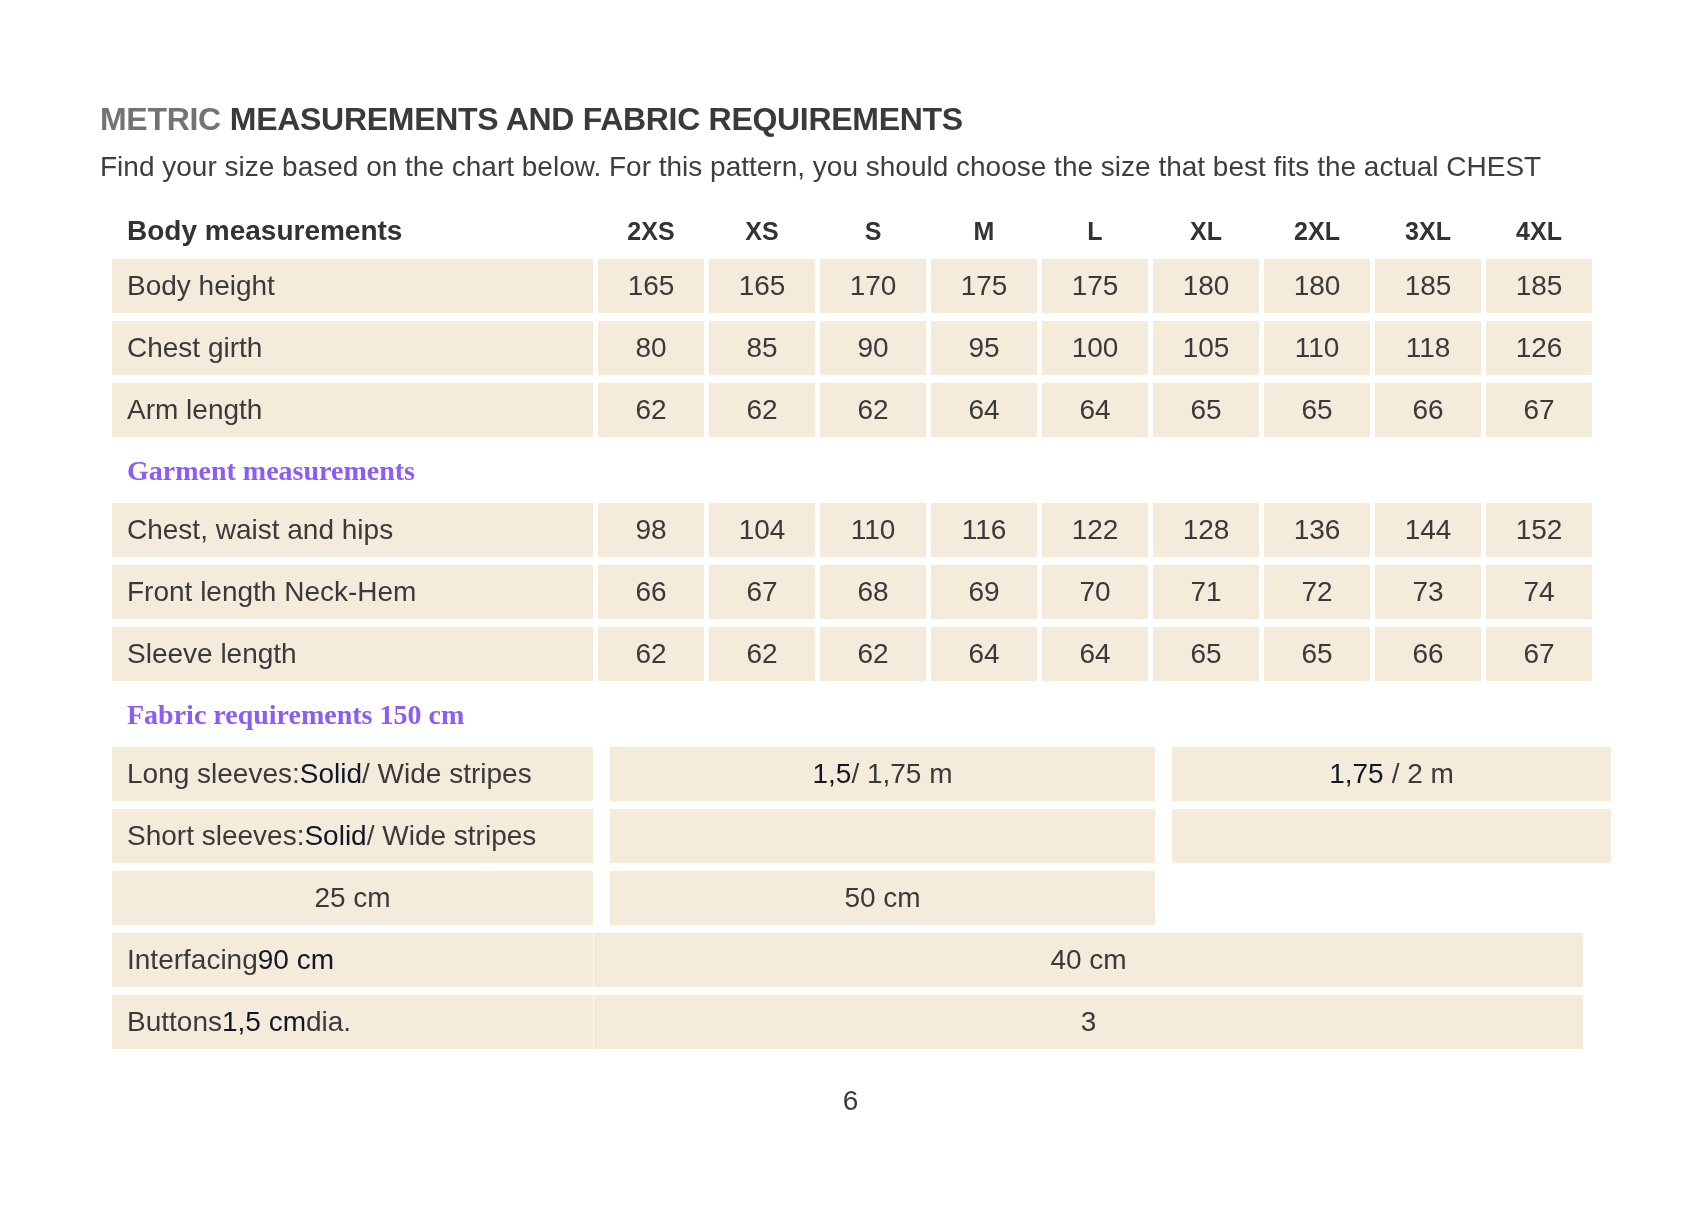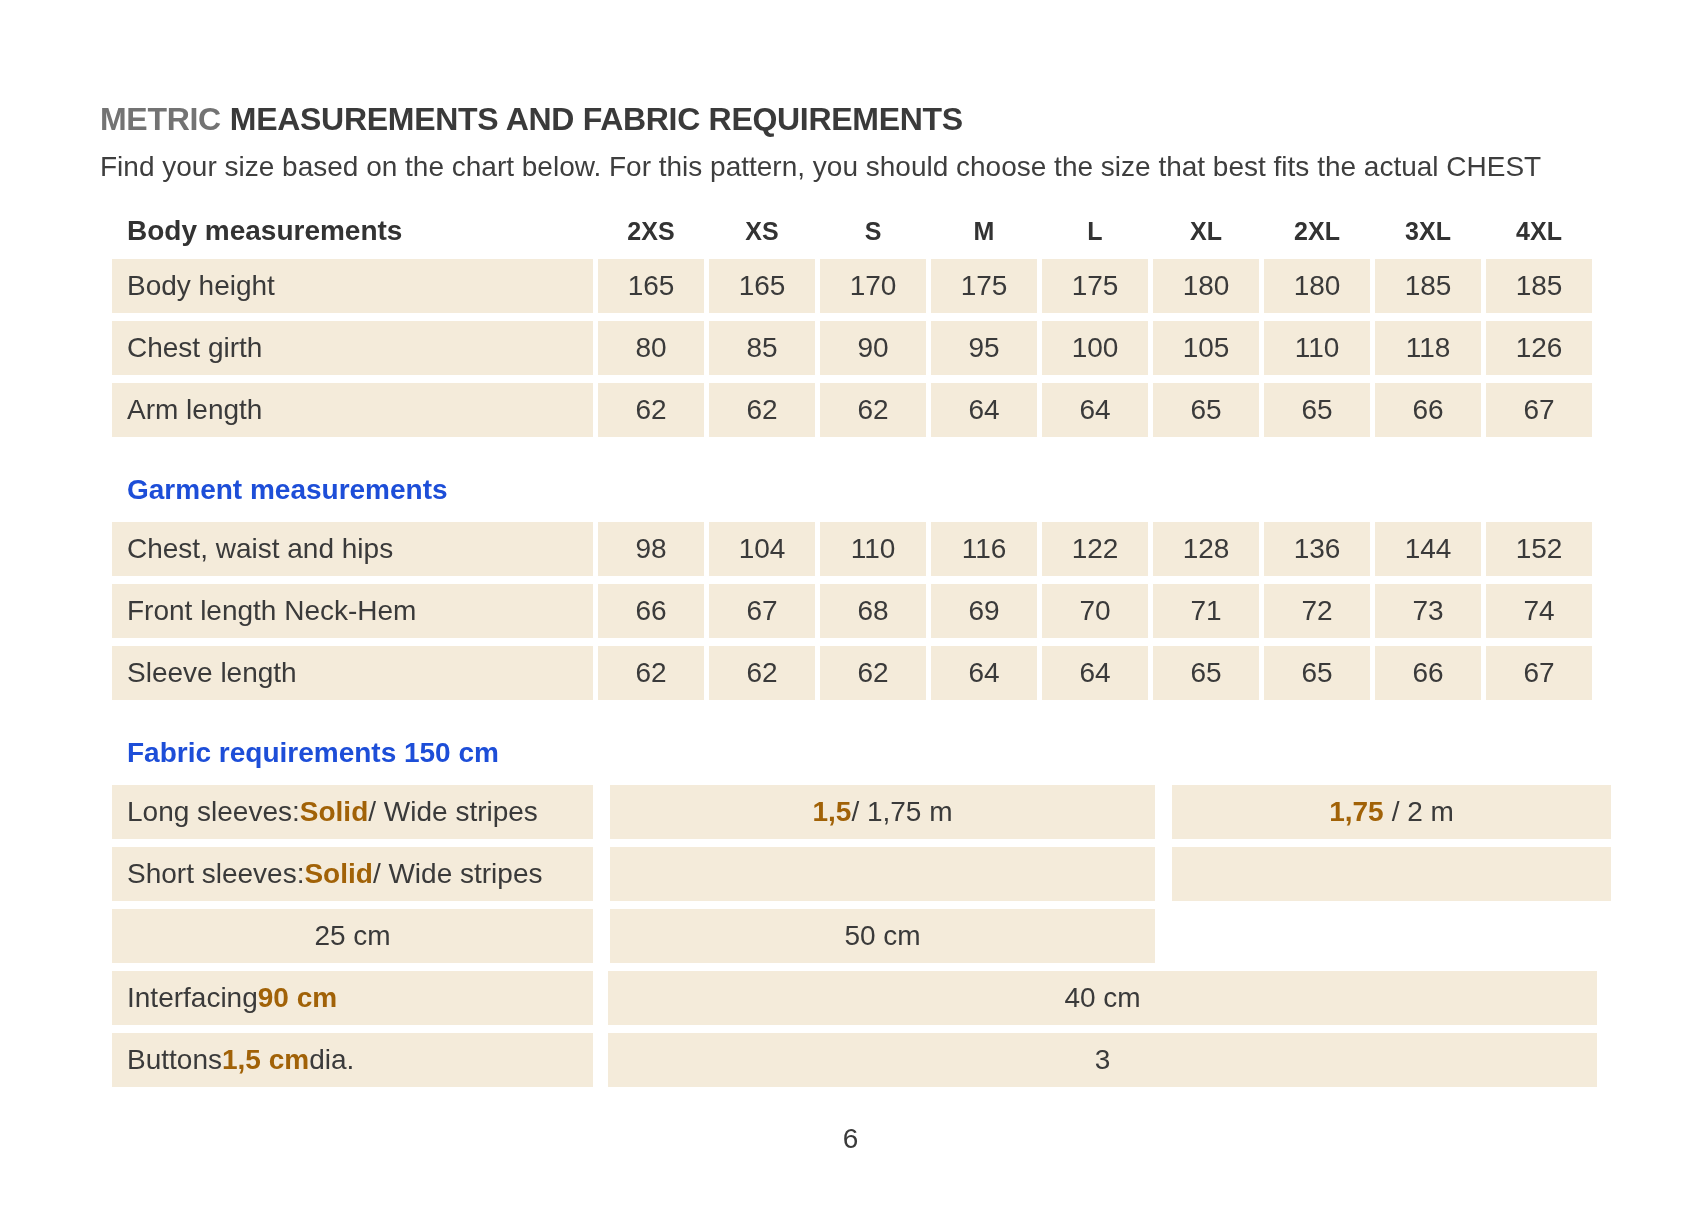--- a/index.html
+++ b/index.html
@@ -24,44 +24,44 @@
   }
 
   .table-wrap { margin-left: 112px; margin-top: 24px; width: 1480px; }
 
   .grid {
     display: grid;
     grid-template-columns: 481px repeat(9, 106px);
     column-gap: 5px; row-gap: 8px;
   }
   .grid.merged { grid-template-columns: 481px 545px 439px; column-gap: 17px; }
-  .grid.fullspan { grid-template-columns: 481px 989px; column-gap: 15px; }
+  .grid.fullspan { grid-template-columns: 481px 989px; column-gap: 1px; }
 
   .hdr-row { margin-top: 8px; }
   .hdr-cell {
     height: 44px; display: flex; align-items: center; justify-content: center;
     font-size: 25px; font-weight: 700; color: #333333; background: transparent;
   }
   .hdr-cell.corner { justify-content: flex-start; padding-left: 15px; font-size: 28px; }
 
   .sec { margin-top: 6px; }
   .sec2 { margin-top: 18px; }
 
   .cell {
     background: #f4ebda; height: 54px;
     display: flex; align-items: center; justify-content: center;
     font-size: 28px; color: #3a3a3a; font-weight: 400;
   }
   .cell.label { justify-content: flex-start; padding-left: 15px; }
-  .cell b { font-weight: 700; color: #a16207; }
+  .cell b { font-weight: 400; color: #0f172a; }
   .cell .gap-l { margin-left: 8px; }
 
   .section-heading {
-    margin-top: 39px; padding-left: 15px;
-    font-size: 28px; line-height: 28px; font-weight: 700; color: #1d4ed8;
+    margin-top: 20px; padding-left: 15px;
+    font-size: 28px; line-height: 28px; font-weight: 700; color: #8b5cf6; font-family: Liberation Serif, serif;
   }
 
   .page-number {
     margin-top: 36px; text-align: center;
     font-size: 28px; color: #3a3a3a; width: 1701px;
     margin-left: -112px;
   }
 </style>
 </head>
 <body>

